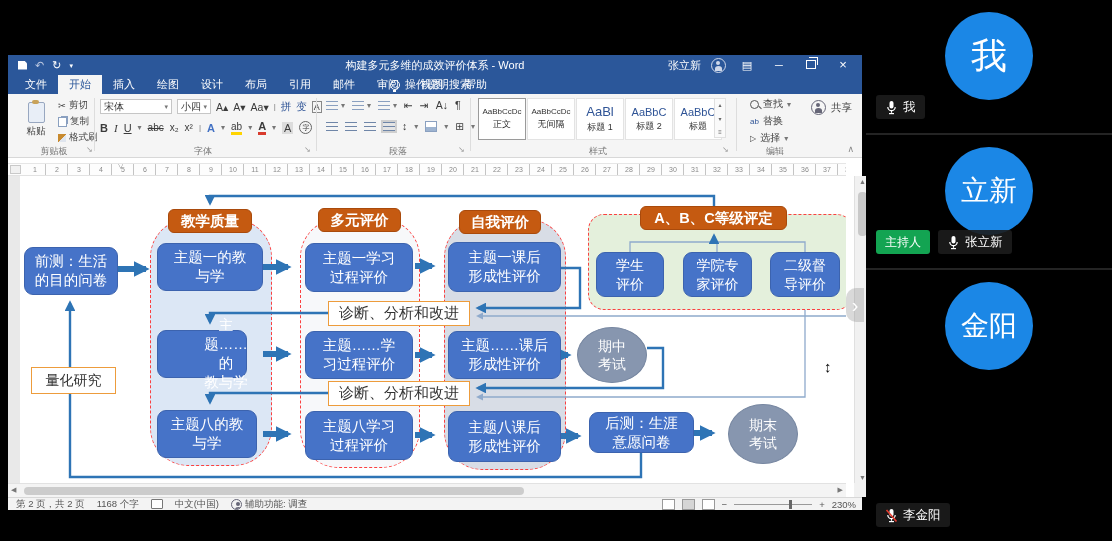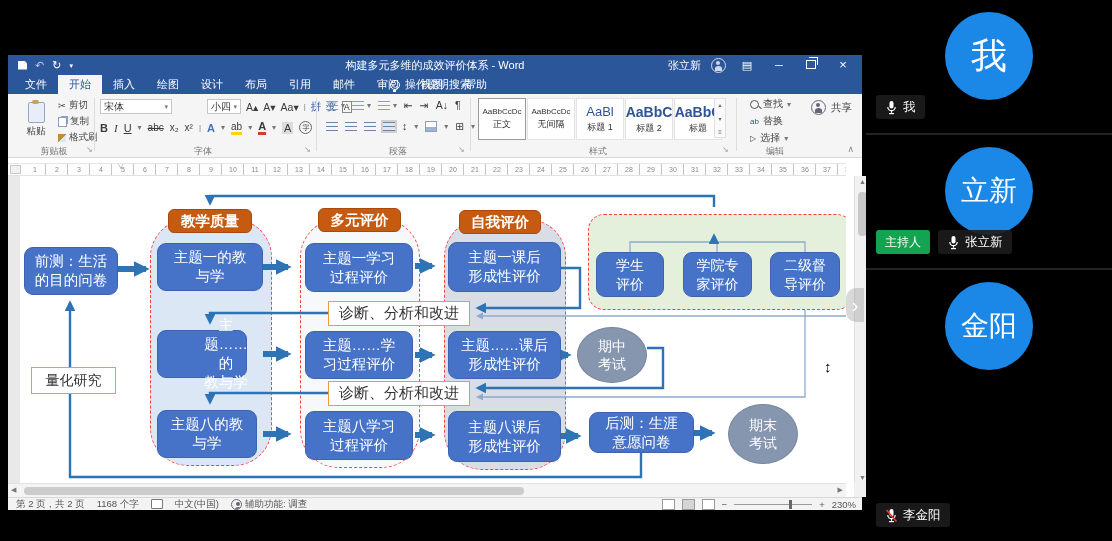--- a/index.html
+++ b/index.html
@@ -61,21 +61,21 @@
   .ica{width:12px;height:9px;background:repeating-linear-gradient(#6f86a8 0 1.5px,transparent 1.5px 4px);}
   .ica.on{outline:2px solid #cfcfcf;background-color:#e4e4e4;}
   .bucket{width:10px;height:9px;border:1px solid #8aa0c0;background:linear-gradient(#fff 60%,#9db3d0 60%);}
   .dv{font-size:8px;color:#777;}
   .styles{position:absolute;left:470px;top:4px;display:flex;gap:1px;}
   .scard{width:46px;height:40px;background:#fff;border:1px solid #e3e3e3;display:flex;flex-direction:column;
          align-items:center;justify-content:center;gap:2px;}
   .scard.sel{border:1px solid #9a9a9a;}
   .ssample{font-size:8px;color:#333;white-space:nowrap;}
   .ssample.h1s{font-size:13px;color:#2F5496;}
-  .ssample.h2s{font-size:14px;color:#2F5496;font-weight:bold;}
+  .ssample.h2s{font-size:11px;color:#2F5496;}
   .sname{font-size:9px;color:#333;}
   .sgarrows{position:absolute;left:706px;top:4px;width:12px;height:40px;border:1px solid #e0e0e0;background:#fafafa;
             display:flex;flex-direction:column;align-items:center;justify-content:space-between;font-size:6px;color:#666;padding:2px 0;box-sizing:border-box;}
   .editg{position:absolute;left:742px;top:3px;display:flex;flex-direction:column;gap:3px;}
   .editrow{display:flex;align-items:center;gap:4px;font-size:10px;color:#444;white-space:nowrap;}
   .lens{width:7px;height:7px;border:1.2px solid #555;border-radius:50%;position:relative;display:inline-block;}
   .lens::after{content:'';position:absolute;width:4px;height:1.2px;background:#555;transform:rotate(45deg);right:-3.5px;bottom:-1px;}
   .sharebtn{position:absolute;right:10px;top:6px;display:flex;align-items:center;gap:5px;font-size:10.5px;color:#444;}
   .person.dark{border-color:#667;}
   .person.dark::before,.person.dark::after{background:#667;}
@@ -225,21 +225,21 @@
         </div>
         <div class="glabel" style="left:1px;">剪贴板</div>
         <span class="launch" style="left:78px;">↘</span>
         <div class="rsep" style="left:86px;"></div>
 
         <div class="fr1">
           <span class="combo" style="width:72px;">
               <span>宋体</span>
               <span style="font-size:7px;color:#777;">▾</span>
             </span>
-          <span class="combo" style="width:34px;margin-left:30px;">
+          <span class="combo" style="width:34px;">
               <span>小四</span>
               <span style="font-size:7px;color:#777;">▾</span>
             </span>
           <span class="fico">A▴</span>
           <span class="fico">A▾</span>
           <span class="fico">Aa▾</span>
           <span class="dv">|</span>
           <span class="fico" style="color:#2F5496;">拼</span>
           <span class="fico" style="color:#2F5496;">变</span>
           <span class="fico boxA">A</span>
@@ -453,20 +453,21 @@
             <path class="ba" d="M553,179 H560" marker-end="url(#ah)"></path>
             <path class="ba" d="M255,258 H280" marker-end="url(#ah)"></path>
             <path class="ba" d="M407,259 H424" marker-end="url(#ah)"></path>
             <path class="ba" d="M553,260 H570" marker-end="url(#ah)"></path>
             <path class="ba" d="M686,257 H704" marker-end="url(#ah)"></path>
           </svg>
 
           <div class="hd" style="left:160px;top:33px;width:84px;height:24px;">教学质量</div>
           <div class="hd" style="left:310px;top:32px;width:83px;height:24px;">多元评价</div>
           <div class="hd" style="left:451px;top:34px;width:82px;height:24px;">自我评价</div>
+          <div class="hd" style="left:632px;top:30px;width:147px;height:24px;">A、B、C等级评定</div>
 
           <div class="bx" style="left:16px;top:71px;width:94px;height:48px;">前测：生活
 的目的问卷</div>
           <div class="bx" style="left:149px;top:67px;width:106px;height:48px;">主题一的教
 与学</div>
           <div class="bx" style="left:297px;top:67px;width:108px;height:49px;">主题一学习
 过程评价</div>
           <div class="bx" style="left:440px;top:66px;width:113px;height:50px;">主题一课后
 形成性评价</div>
           <div class="bx" style="left:588px;top:76px;width:68px;height:45px;font-size:14px;">学生

